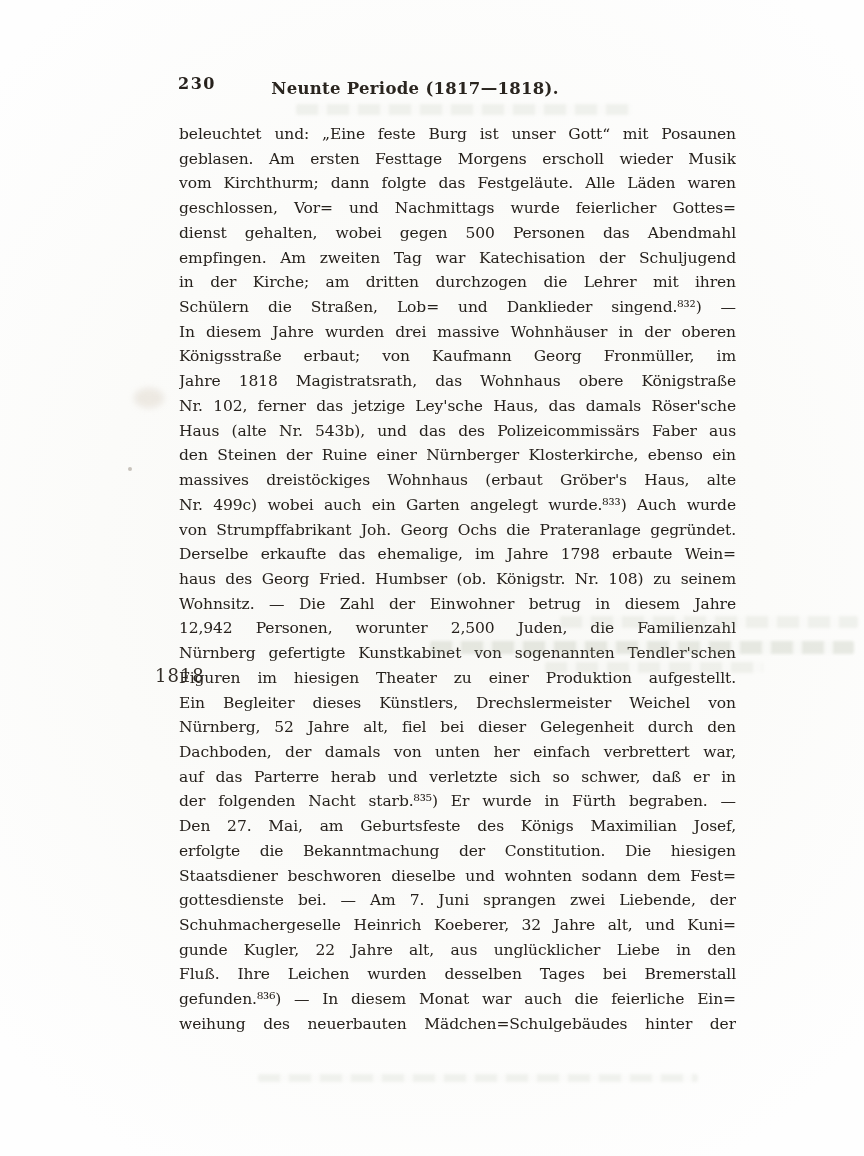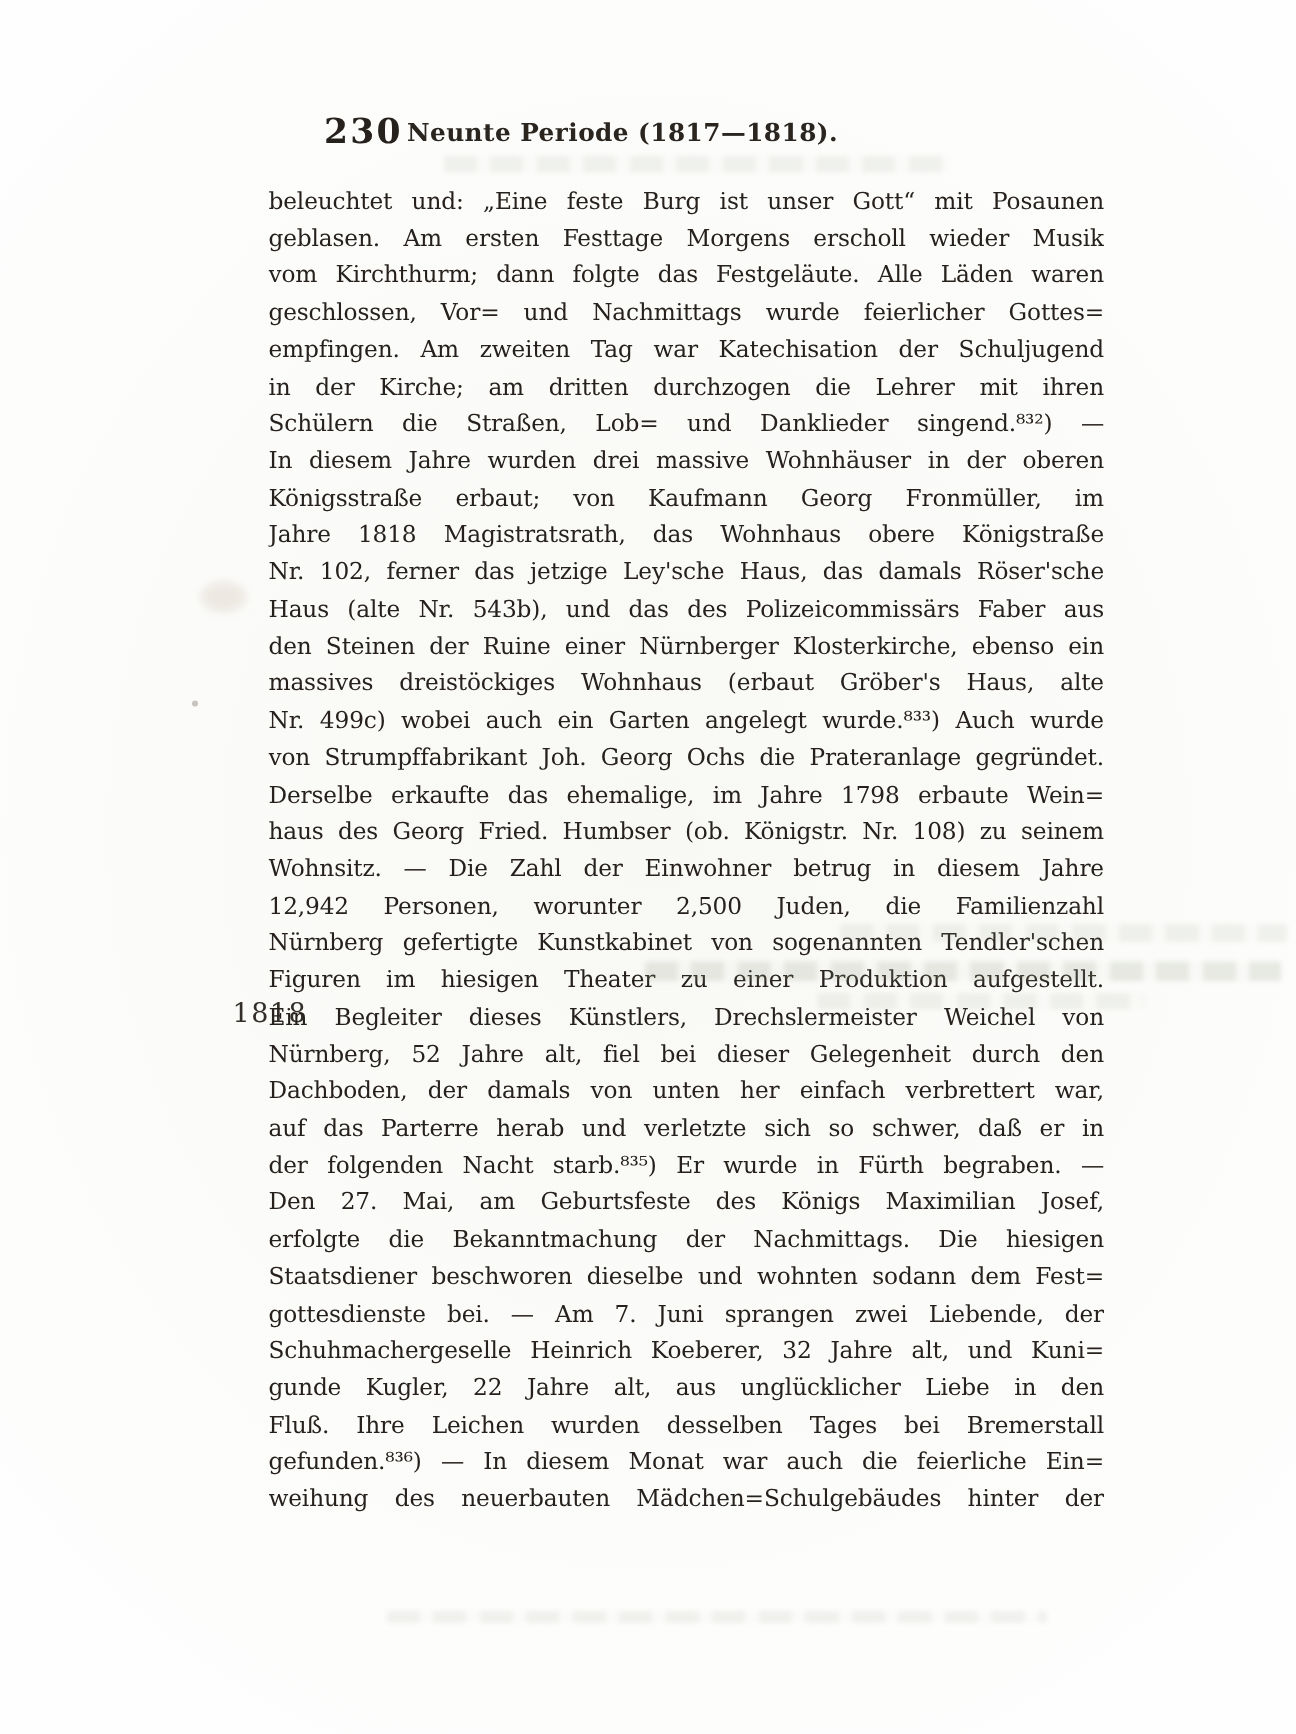--- a/index.html
+++ b/index.html
@@ -7,21 +7,21 @@
     position:relative;
     width:864px;height:1156px;
     overflow:hidden;
     background:
       radial-gradient(ellipse 70% 60% at 50% 48%, #f8f8f5 0%, #fbfbf9 55%, #fefefe 100%);
     font-family:"DejaVu Serif", serif;
     color:#26211c;
   }
   .pagenum{
     position:absolute;left:178px;top:74px;
-    font-size:23px;font-weight:bold;letter-spacing:1.5px;margin-left:38px;
+    font-size:16px;font-weight:bold;letter-spacing:1.5px;
   }
   .runhead{
     position:absolute;left:100px;top:79px;width:630px;
     text-align:center;
     font-size:16.5px;font-weight:bold;letter-spacing:0.3px;
     color:#2a251f;
   }
   .margin-year{
     position:absolute;left:127px;top:665px;
     font-size:18px;font-weight:normal;letter-spacing:1px;
@@ -59,20 +59,21 @@
 
   <div class="runhead">Neunte Periode (1817—1818).</div>
 
   <div class="margin-year">1818</div>
 
   <div class="body-text" id="body-text">
       <div class="line">beleuchtet und: „Eine feste Burg ist unser Gott“ mit Posaunen</div>
       <div class="line">geblasen.  Am ersten Festtage Morgens erscholl wieder Musik</div>
       <div class="line">vom Kirchthurm; dann folgte das Festgeläute.  Alle Läden waren</div>
       <div class="line">geschlossen, Vor= und Nachmittags wurde feierlicher Gottes=</div>
+      <div class="line">dienst gehalten, wobei gegen 500 Personen das Abendmahl</div>
       <div class="line">empfingen.  Am zweiten Tag war Katechisation der Schuljugend</div>
       <div class="line">in der Kirche; am dritten durchzogen die Lehrer mit ihren</div>
       <div class="line">Schülern die Straßen, Lob= und Danklieder singend.⁸³²) —</div>
       <div class="line">In diesem Jahre wurden drei massive Wohnhäuser in der oberen</div>
       <div class="line">Königsstraße erbaut; von Kaufmann Georg Fronmüller, im</div>
       <div class="line">Jahre 1818 Magistratsrath, das Wohnhaus obere Königstraße</div>
       <div class="line">Nr. 102, ferner das jetzige Ley'sche Haus, das damals Röser'sche</div>
       <div class="line">Haus (alte Nr. 543b), und das des Polizeicommissärs Faber aus</div>
       <div class="line">den Steinen der Ruine einer Nürnberger Klosterkirche, ebenso ein</div>
       <div class="line">massives dreistöckiges Wohnhaus (erbaut Gröber's Haus, alte</div>
@@ -83,21 +84,21 @@
       <div class="line">Wohnsitz. — Die Zahl der Einwohner betrug in diesem Jahre</div>
       <div class="line">12,942 Personen, worunter 2,500 Juden, die Familienzahl</div>
       <div class="line">Nürnberg gefertigte Kunstkabinet von sogenannten Tendler'schen</div>
       <div class="line">Figuren im hiesigen Theater zu einer Produktion aufgestellt.</div>
       <div class="line">Ein Begleiter dieses Künstlers, Drechslermeister Weichel von</div>
       <div class="line">Nürnberg, 52 Jahre alt, fiel bei dieser Gelegenheit durch den</div>
       <div class="line">Dachboden, der damals von unten her einfach verbrettert war,</div>
       <div class="line">auf das Parterre herab und verletzte sich so schwer, daß er in</div>
       <div class="line">der folgenden Nacht starb.⁸³⁵)  Er wurde in Fürth begraben. —</div>
       <div class="line">Den 27. Mai, am Geburtsfeste des Königs Maximilian Josef,</div>
-      <div class="line">erfolgte die Bekanntmachung der Nachmittags.  Die hiesigen</div>
+      <div class="line">erfolgte die Bekanntmachung der Constitution.  Die hiesigen</div>
       <div class="line">Staatsdiener beschworen dieselbe und wohnten sodann dem Fest=</div>
       <div class="line">gottesdienste bei. — Am 7. Juni sprangen zwei Liebende, der</div>
       <div class="line">Schuhmachergeselle Heinrich Koeberer, 32 Jahre alt, und Kuni=</div>
       <div class="line">gunde Kugler, 22 Jahre alt, aus unglücklicher Liebe in den</div>
       <div class="line">Fluß.  Ihre Leichen wurden desselben Tages bei Bremerstall</div>
       <div class="line">gefunden.⁸³⁶) — In diesem Monat war auch die feierliche Ein=</div>
       <div class="line">weihung des neuerbauten Mädchen=Schulgebäudes hinter der</div>
     </div>
 
   <div class="bleed faint" style="left:296px;top:104px;width:336px;height:11px;"></div>

